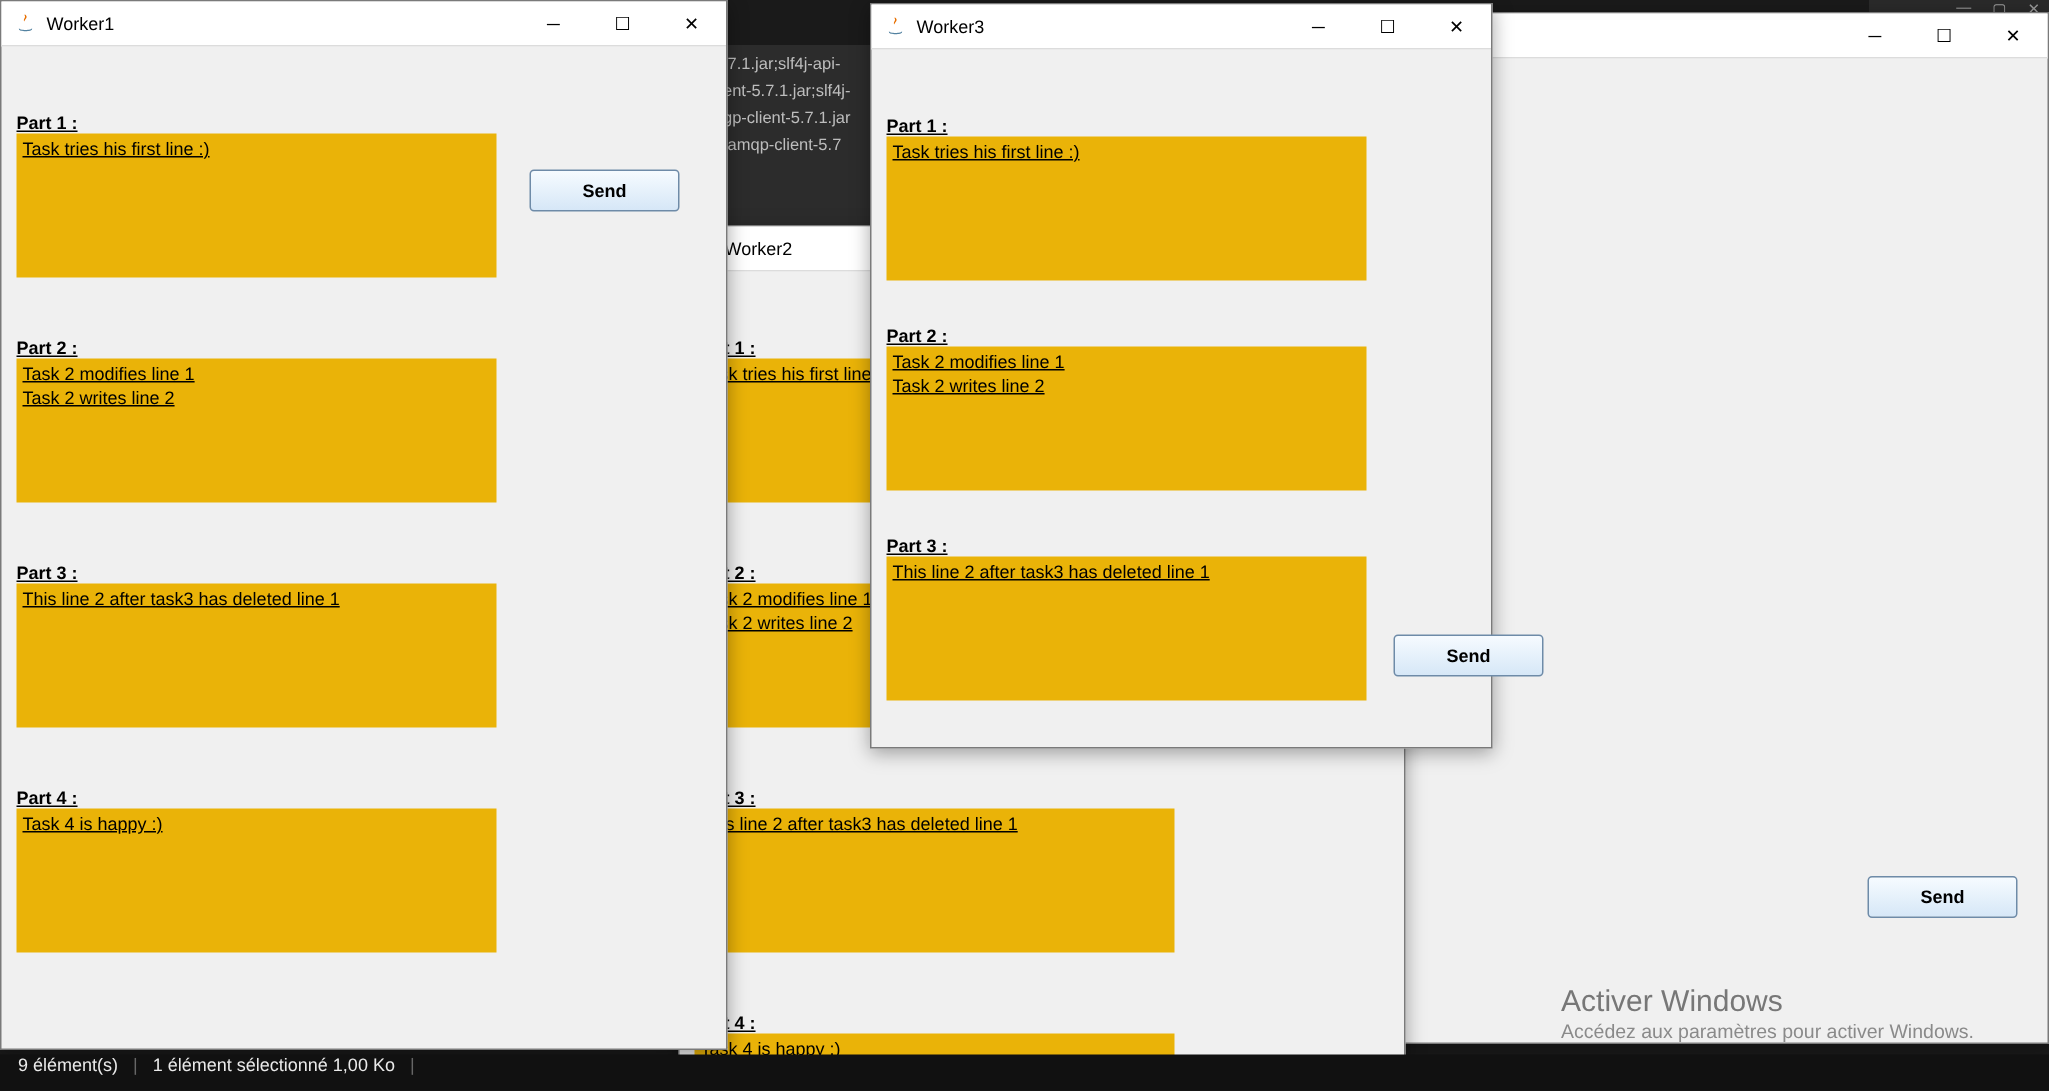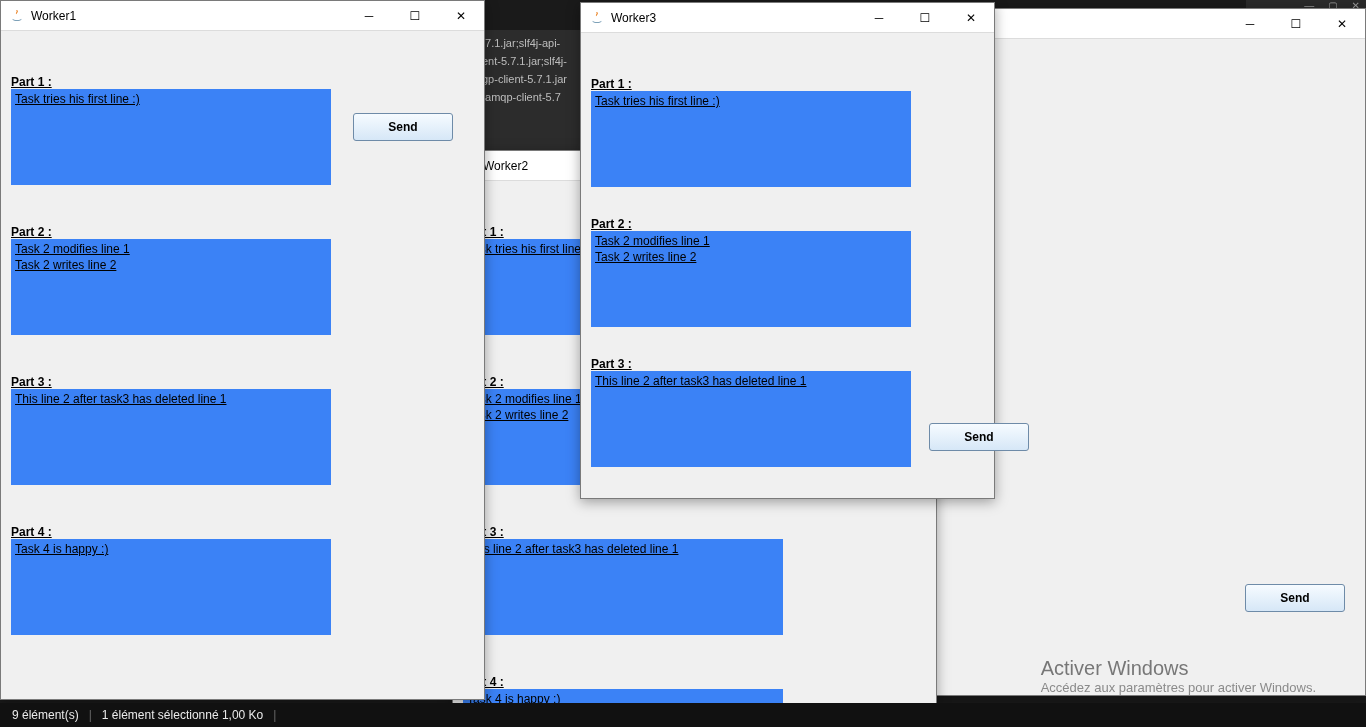--- a/index.html
+++ b/index.html
@@ -60,21 +60,21 @@
     text-decoration: underline;
   }
 
   .part-label {
     font-weight: bold;
     margin-top: 18px;
     font-size: 12px;
   }
   .part-label.first { margin-top: 34px; }
   .textbox {
-    background: #3b82f6;
+    background: #eab308;
     border: none;
     width: 320px;
     height: 96px;
     padding: 2px 4px;
     font-size: 12px;
     line-height: 16px;
     white-space: pre-wrap;
   }
 
   .send-btn {
@@ -90,21 +90,21 @@
     cursor: pointer;
   }
 
   
   .statusbar {
     position:absolute;
     left:0; bottom:0;
     width:100%; height:24px;
     background:#111;
     color:#eaeaea;
-    display:flex; align-items:center;
+    display:flex; align-items:flex-start;
     font-size:12px;
     padding: 0 12px;
     margin-top: 28px;
   }
   .statusbar .sep { margin: 0 10px; color:#666; }
 
   .watermark {
     position:absolute;
     right:50px; bottom:32px;
     color:#8a8a8a;

